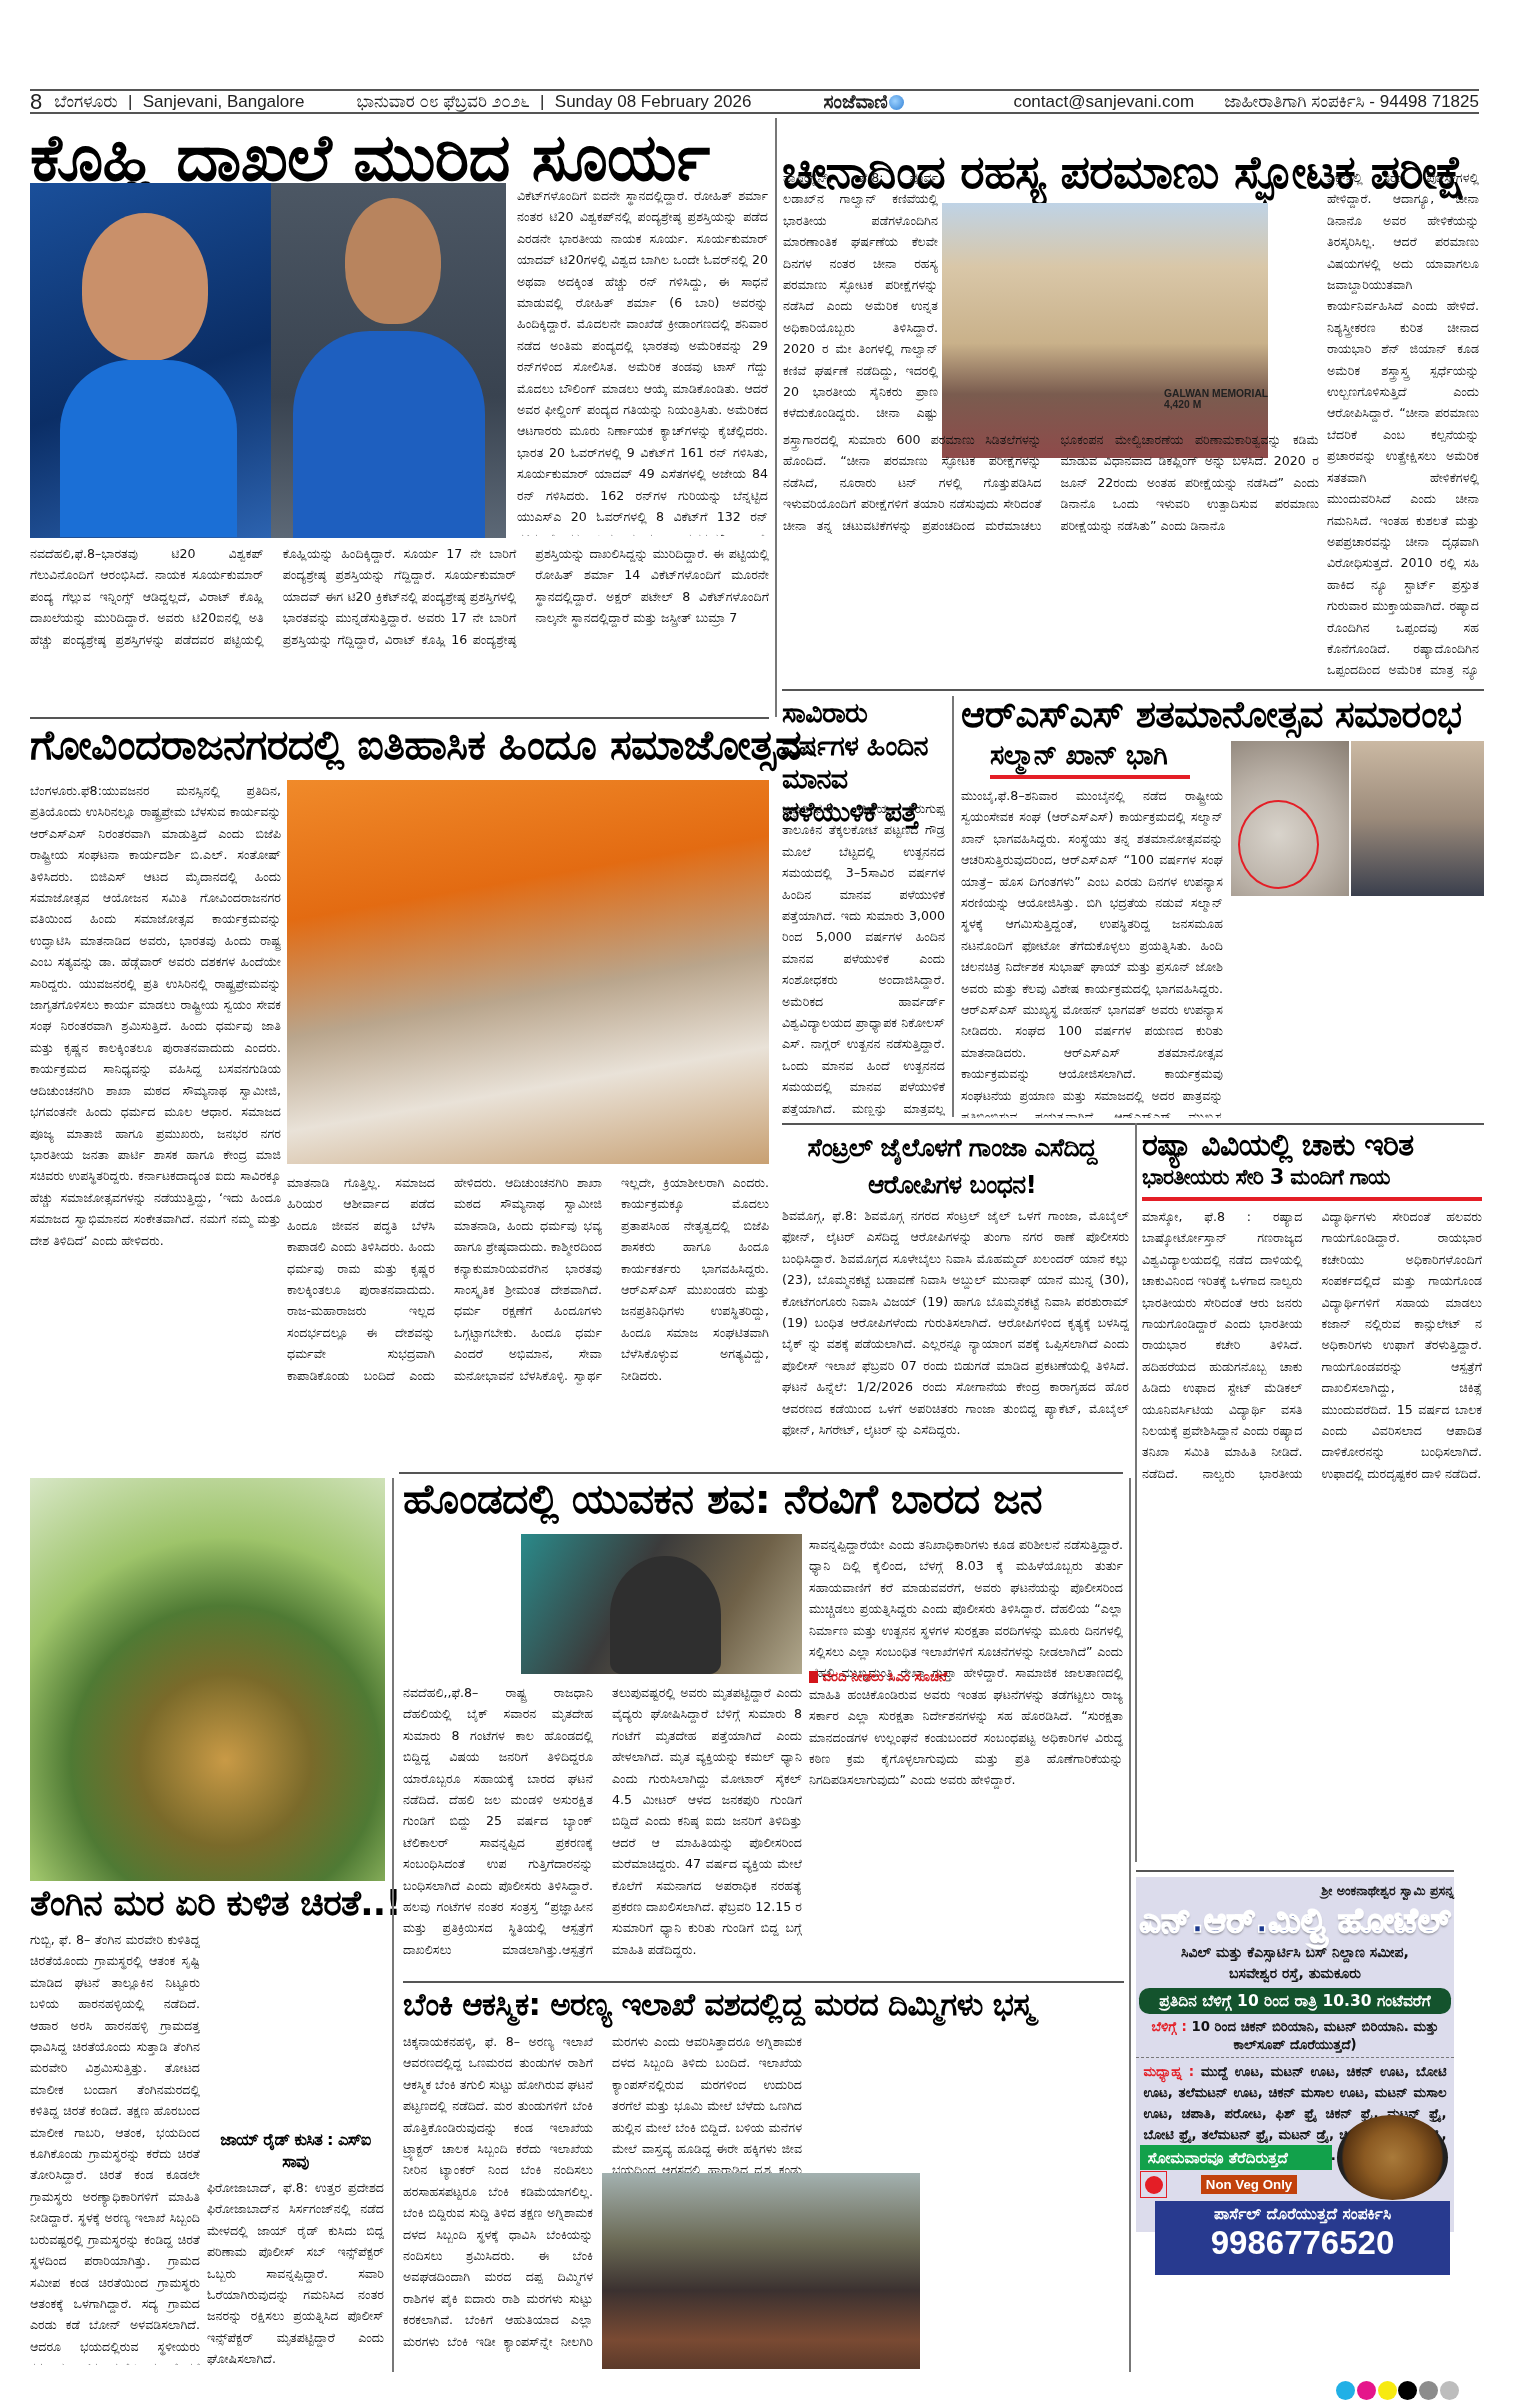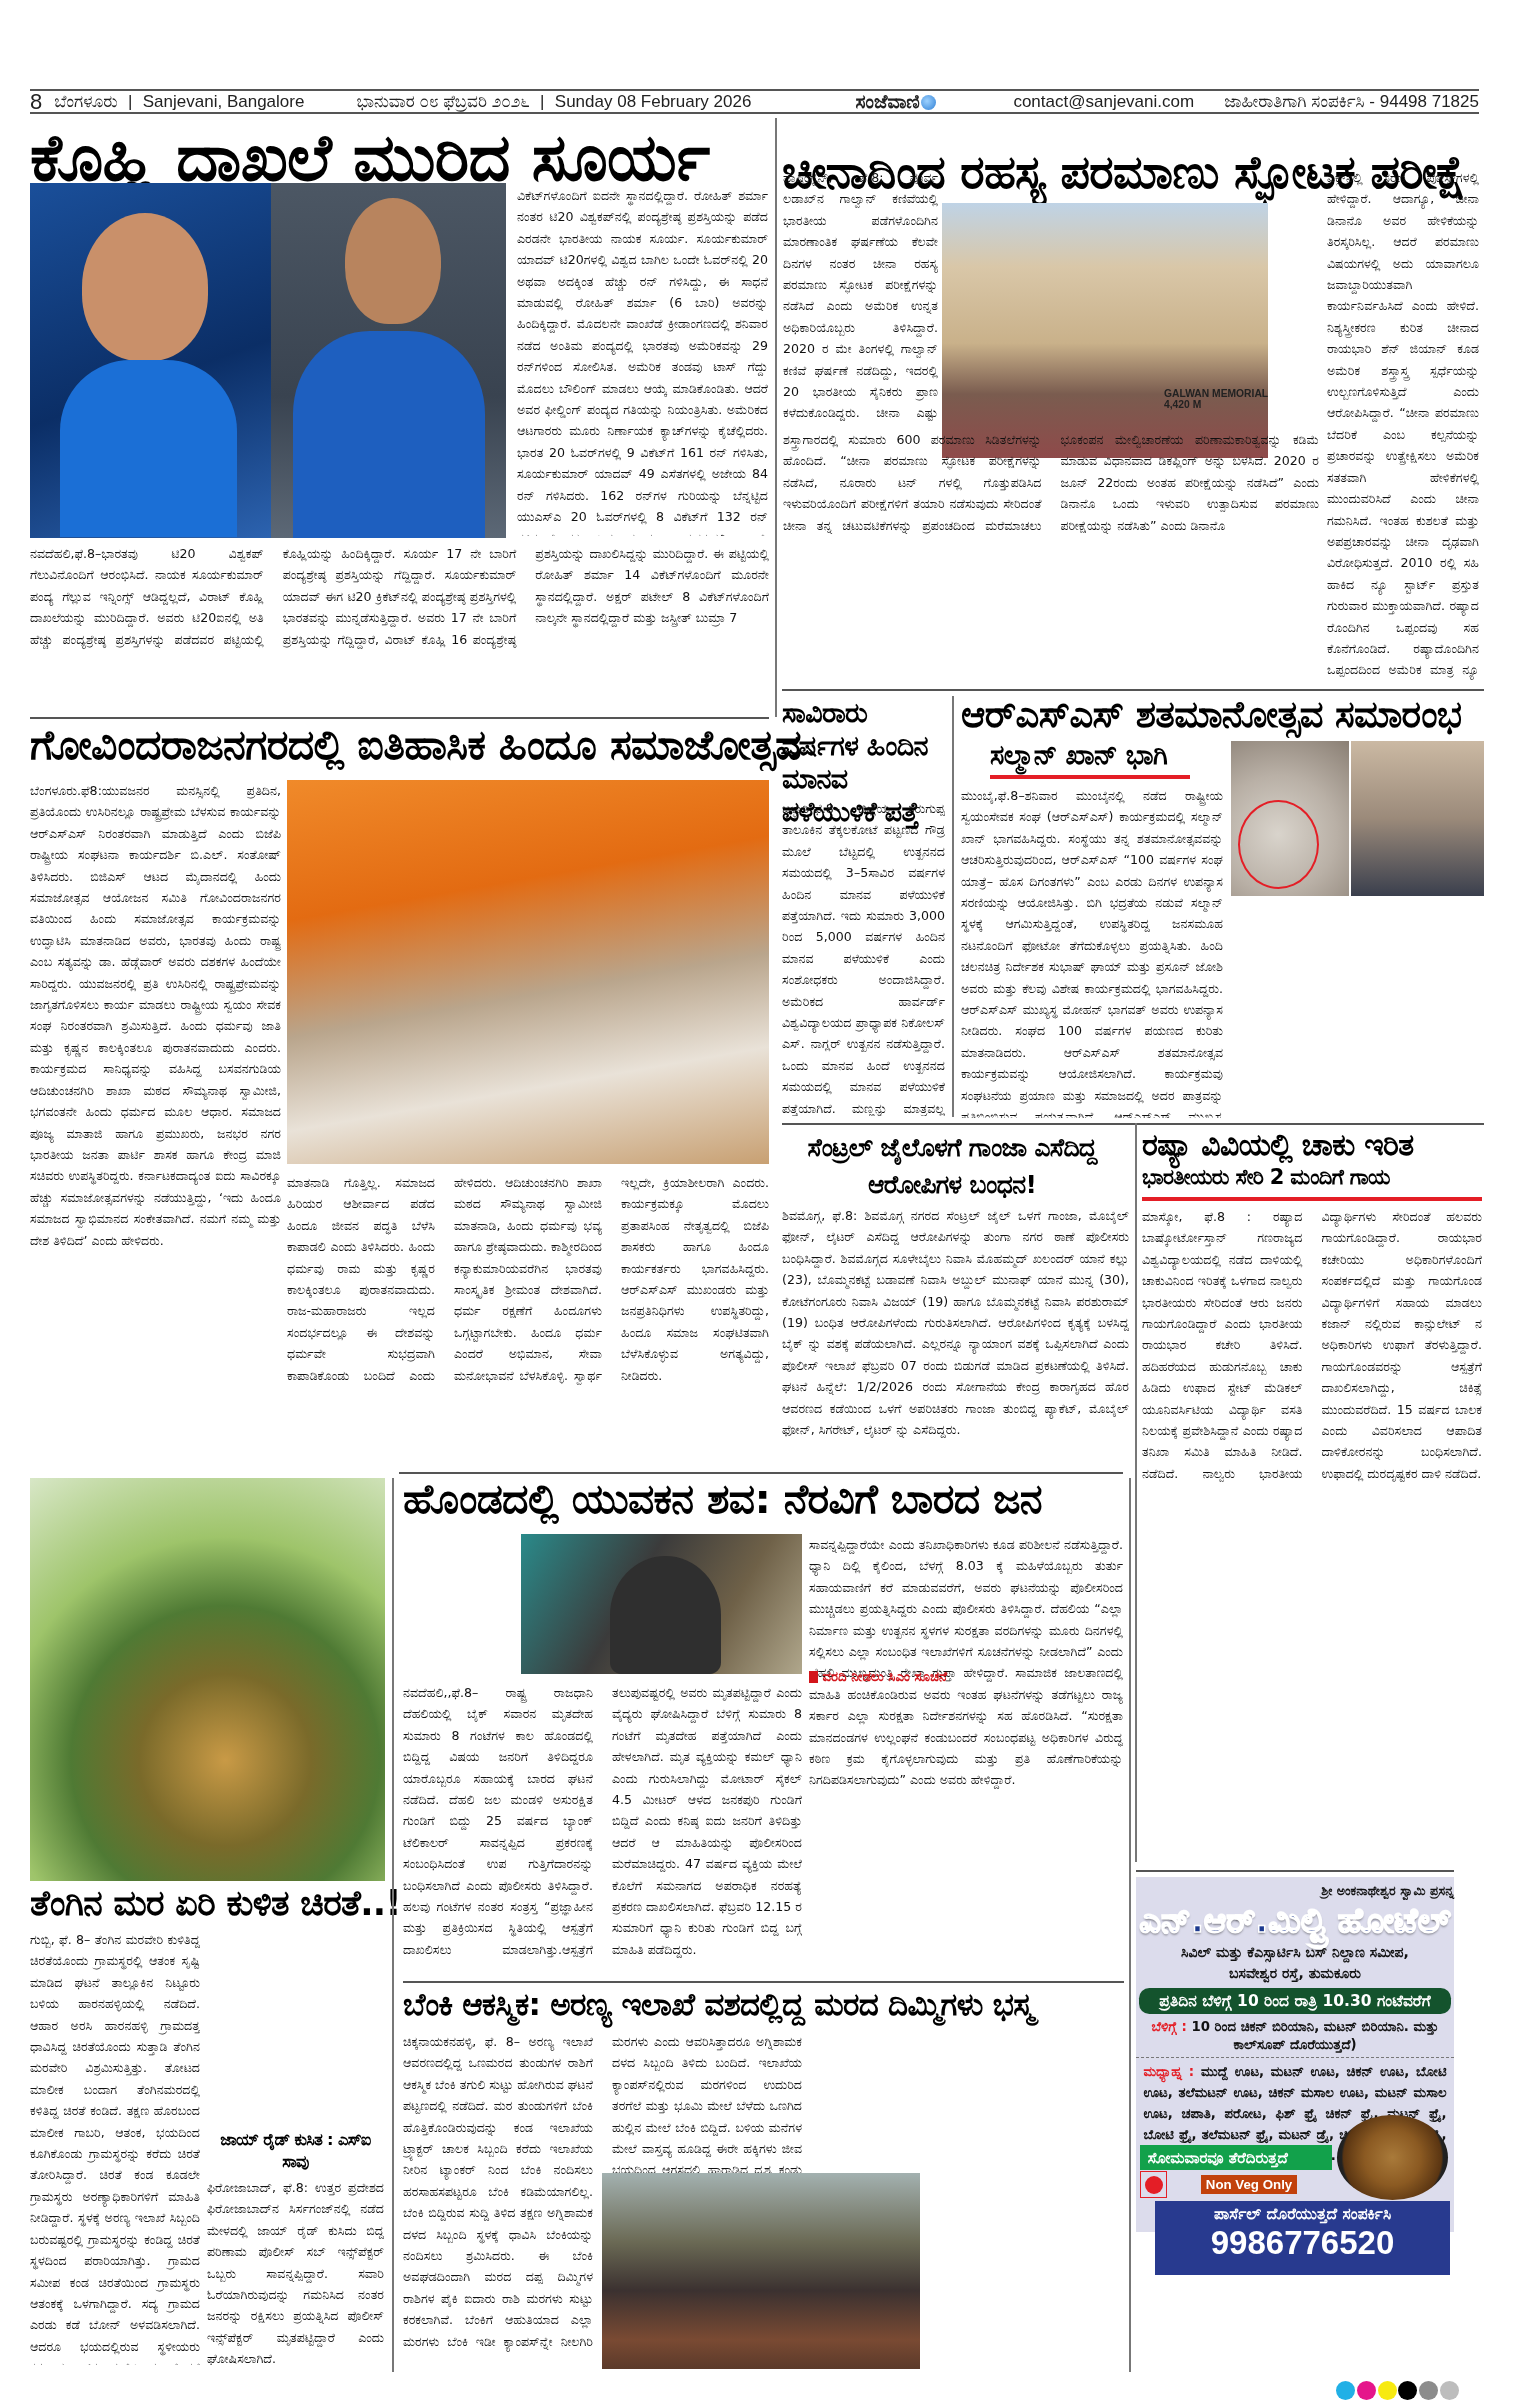--- a/index.html
+++ b/index.html
@@ -14,21 +14,21 @@
   .col3 { column-count: 3; column-gap: 19px; }
   .photo { position: absolute; overflow: hidden; }
   .caption-red { color: #d3151b; font-weight: 700; font-size: 13.3px; }
   .red-bar { position: absolute; height: 4.4px; background: #e41e26; }
 
   
   #masthead { position: absolute; left: 30px; top: 89px; width: 1449px; height: 25px; border-top: 2.2px solid #555; border-bottom: 2.2px solid #555; display: flex; align-items: center; font-family: "Liberation Sans", sans-serif; font-size: 17px; color: #222; }
   #masthead .pg { font-size: 22px; margin-right: 12px; }
   #masthead .sep { margin: 0 10.3px; }
   #masthead .date { margin-left: 52px; }
-  #masthead .logo { margin-left: 104px; font-weight: 900; font-size: 19px; }
+  #masthead .logo { margin-left: 72px; font-weight: 900; font-size: 19px; }
   #masthead .logo .globe { display: inline-block; width: 15px; height: 15px; border-radius: 50%; background: radial-gradient(circle at 40% 40%, #9cd1ff, #2f7fd4); vertical-align: middle; margin: 0 1.5px; }
   #masthead .contact { margin-left: auto; margin-right: 30px; }
 
   
   #ad { position: absolute; left: 1136px; top: 1877px; width: 318px; height: 355px; background: #dcdcec; }
   #ad .top { text-align: right; font-size: 12.6px; font-weight: 700; padding-top: 6px; }
   #ad .brand { text-align: center; font-size: 34px; font-weight: 900; color: #1d3a8f; -webkit-text-stroke: 1.5px #fff; text-shadow: 0 1.5px 2.2px rgba(0,0,0,.4); line-height: 43px; }
   #ad .addr { text-align: center; font-size: 14px; font-weight: 700; line-height: 21px; }
   #ad .hours { margin: 4.4px 3px; background: #14532d; color: #fff; font-weight: 700; font-size: 15.5px; border-radius: 10.3px; text-align: center; padding: 3.7px 0; }
   #ad .morning { font-size: 13.3px; font-weight: 700; text-align: center; line-height: 18px; padding: 0 0; border-bottom: 1.5px dashed #777; padding-bottom: 3px; }
@@ -106,21 +106,21 @@
 <div class="photo" style="left:287px; top:780px; width:482px; height:384px; background:linear-gradient(170deg,#f08a2a 0%,#e36b12 30%,#b9a58c 55%,#e9e2d8 75%,#c8a072 100%);"></div>
 <div class="abs body-text col3" style="left:287px; top:1172px; width:482px; height:244px;">ಮಾತನಾಡಿ ಗೊತ್ತಿಲ್ಲ. ಸಮಾಜದ ಹಿರಿಯರ ಆಶೀರ್ವಾದ ಪಡೆದ ಹಿಂದೂ ಜೀವನ ಪದ್ಧತಿ ಬೆಳೆಸಿ ಕಾಪಾಡಲಿ ಎಂದು ತಿಳಿಸಿದರು. ಹಿಂದು ಧರ್ಮವು ರಾಮ ಮತ್ತು ಕೃಷ್ಣರ ಕಾಲಕ್ಕಿಂತಲೂ ಪುರಾತನವಾದುದು. ರಾಜ-ಮಹಾರಾಜರು ಇಲ್ಲದ ಸಂದರ್ಭದಲ್ಲೂ ಈ ದೇಶವನ್ನು ಧರ್ಮವೇ ಸುಭದ್ರವಾಗಿ ಕಾಪಾಡಿಕೊಂಡು ಬಂದಿದೆ ಎಂದು ಹೇಳಿದರು. ಆದಿಚುಂಚನಗಿರಿ ಶಾಖಾ ಮಠದ ಸೌಮ್ಯನಾಥ ಸ್ವಾಮೀಜಿ ಮಾತನಾಡಿ, ಹಿಂದು ಧರ್ಮವು ಭವ್ಯ ಹಾಗೂ ಶ್ರೇಷ್ಠವಾದುದು. ಕಾಶ್ಮೀರದಿಂದ ಕನ್ಯಾಕುಮಾರಿಯವರೆಗಿನ ಭಾರತವು ಸಾಂಸ್ಕೃತಿಕ ಶ್ರೀಮಂತ ದೇಶವಾಗಿದೆ. ಧರ್ಮ ರಕ್ಷಣೆಗೆ ಹಿಂದೂಗಳು ಒಗ್ಗಟ್ಟಾಗಬೇಕು. ಹಿಂದೂ ಧರ್ಮ ಎಂದರೆ ಅಭಿಮಾನ, ಸೇವಾ ಮನೋಭಾವನೆ ಬೆಳಸಿಕೊಳ್ಳಿ. ಸ್ವಾರ್ಥ ಇಲ್ಲದೇ, ಕ್ರಿಯಾಶೀಲರಾಗಿ ಎಂದರು. ಕಾರ್ಯಕ್ರಮಕ್ಕೂ ಮೊದಲು ಪ್ರತಾಪಸಿಂಹ ನೇತೃತ್ವದಲ್ಲಿ ಬಿಜೆಪಿ ಶಾಸಕರು ಹಾಗೂ ಹಿಂದೂ ಕಾರ್ಯಕರ್ತರು ಭಾಗವಹಿಸಿದ್ದರು. ಆರ್‌ಎಸ್‌ಎಸ್ ಮುಖಂಡರು ಮತ್ತು ಜನಪ್ರತಿನಿಧಿಗಳು ಉಪಸ್ಥಿತರಿದ್ದು, ಹಿಂದೂ ಸಮಾಜ ಸಂಘಟಿತವಾಗಿ ಬೆಳೆಸಿಕೊಳ್ಳುವ ಅಗತ್ಯವಿದ್ದು, ನೀಡಿದರು.</div>
 
 <div class="rule" style="left:782px; top:1123px; width:702px; height:1.5px;"></div>
 
 <div class="abs hl" style="left:782px; top:1129px; width:340px; font-size:25px; line-height:37px; text-align:center;">ಸೆಂಟ್ರಲ್ ಜೈಲೊಳಗೆ ಗಾಂಜಾ ಎಸೆದಿದ್ದ ಆರೋಪಿಗಳ ಬಂಧನ!</div>
 <div class="abs body-text" style="left:782px; top:1205px; width:347px; height:266px;">ಶಿವಮೊಗ್ಗ, ಫೆ.8: ಶಿವಮೊಗ್ಗ ನಗರದ ಸೆಂಟ್ರಲ್ ಜೈಲ್ ಒಳಗೆ ಗಾಂಜಾ, ಮೊಬೈಲ್ ಫೋನ್, ಲೈಟರ್ ಎಸೆದಿದ್ದ ಆರೋಪಿಗಳನ್ನು ತುಂಗಾ ನಗರ ಠಾಣೆ ಪೊಲೀಸರು ಬಂಧಿಸಿದ್ದಾರೆ. ಶಿವಮೊಗ್ಗದ ಸೂಳೇಬೈಲು ನಿವಾಸಿ ಮೊಹಮ್ಮದ್ ಖಲಂದರ್ ಯಾನೆ ಕಲ್ಲು (23), ಬೊಮ್ಮನಕಟ್ಟೆ ಬಡಾವಣೆ ನಿವಾಸಿ ಅಬ್ದುಲ್ ಮುನಾಫ್ ಯಾನೆ ಮುನ್ನ (30), ಕೋಟೆಗಂಗೂರು ನಿವಾಸಿ ವಿಜಯ್ (19) ಹಾಗೂ ಬೊಮ್ಮನಕಟ್ಟೆ ನಿವಾಸಿ ಪರಶುರಾಮ್ (19) ಬಂಧಿತ ಆರೋಪಿಗಳೆಂದು ಗುರುತಿಸಲಾಗಿದೆ. ಆರೋಪಿಗಳಿಂದ ಕೃತ್ಯಕ್ಕೆ ಬಳಸಿದ್ದ ಬೈಕ್ ನ್ನು ವಶಕ್ಕೆ ಪಡೆಯಲಾಗಿದೆ. ಎಲ್ಲರನ್ನೂ ನ್ಯಾಯಾಂಗ ವಶಕ್ಕೆ ಒಪ್ಪಿಸಲಾಗಿದೆ ಎಂದು ಪೊಲೀಸ್ ಇಲಾಖೆ ಫೆಬ್ರವರಿ 07 ರಂದು ಬಿಡುಗಡೆ ಮಾಡಿದ ಪ್ರಕಟಣೆಯಲ್ಲಿ ತಿಳಿಸಿದೆ. ಘಟನೆ ಹಿನ್ನೆಲೆ: 1/2/2026 ರಂದು ಸೋಗಾನೆಯ ಕೇಂದ್ರ ಕಾರಾಗೃಹದ ಹೊರ ಆವರಣದ ಕಡೆಯಿಂದ ಒಳಗೆ ಅಪರಿಚಿತರು ಗಾಂಜಾ ತುಂಬಿದ್ದ ಪ್ಯಾಕೆಟ್, ಮೊಬೈಲ್ ಫೋನ್, ಸಿಗರೇಟ್, ಲೈಟರ್ ನ್ನು ಎಸೆದಿದ್ದರು.</div>
 <div class="vrule" style="left:1135px; top:1123px; height:739px;"></div>
 
 <div class="abs hl" style="left:1142px; top:1129px; width:340px; font-size:30px; white-space:nowrap;">ರಷ್ಯಾ ವಿವಿಯಲ್ಲಿ ಚಾಕು ಇರಿತ</div>
-<div class="abs hl" style="left:1142px; top:1166px; width:340px; font-size:21px; white-space:nowrap;">ಭಾರತೀಯರು ಸೇರಿ 2 ಮಂದಿಗೆ ಗಾಯ</div>
+<div class="abs hl" style="left:1142px; top:1166px; width:340px; font-size:21px; white-space:nowrap;">ಭಾರತೀಯರು ಸೇರಿ 3 ಮಂದಿಗೆ ಗಾಯ</div>
 <div class="red-bar" style="left:1142px; top:1197px; width:340px;"></div>
 <div class="abs body-text col2" style="left:1142px; top:1206px; width:340px; height:650px;">ಮಾಸ್ಕೋ, ಫೆ.8 : ರಷ್ಯಾದ ಬಾಷ್ಕೋರ್ಟೋಸ್ತಾನ್ ಗಣರಾಜ್ಯದ ವಿಶ್ವವಿದ್ಯಾಲಯದಲ್ಲಿ ನಡೆದ ದಾಳಿಯಲ್ಲಿ ಚಾಕುವಿನಿಂದ ಇರಿತಕ್ಕೆ ಒಳಗಾದ ನಾಲ್ವರು ಭಾರತೀಯರು ಸೇರಿದಂತೆ ಆರು ಜನರು ಗಾಯಗೊಂಡಿದ್ದಾರೆ ಎಂದು ಭಾರತೀಯ ರಾಯಭಾರ ಕಚೇರಿ ತಿಳಿಸಿದೆ. ಹದಿಹರೆಯದ ಹುಡುಗನೊಬ್ಬ ಚಾಕು ಹಿಡಿದು ಉಫಾದ ಸ್ಟೇಟ್ ಮೆಡಿಕಲ್ ಯೂನಿವರ್ಸಿಟಿಯ ವಿದ್ಯಾರ್ಥಿ ವಸತಿ ನಿಲಯಕ್ಕೆ ಪ್ರವೇಶಿಸಿದ್ದಾನೆ ಎಂದು ರಷ್ಯಾದ ತನಿಖಾ ಸಮಿತಿ ಮಾಹಿತಿ ನೀಡಿದೆ. ನಡೆದಿದೆ. ನಾಲ್ವರು ಭಾರತೀಯ ವಿದ್ಯಾರ್ಥಿಗಳು ಸೇರಿದಂತೆ ಹಲವರು ಗಾಯಗೊಂಡಿದ್ದಾರೆ. ರಾಯಭಾರ ಕಚೇರಿಯು ಅಧಿಕಾರಿಗಳೊಂದಿಗೆ ಸಂಪರ್ಕದಲ್ಲಿದೆ ಮತ್ತು ಗಾಯಗೊಂಡ ವಿದ್ಯಾರ್ಥಿಗಳಿಗೆ ಸಹಾಯ ಮಾಡಲು ಕಜಾನ್ ನಲ್ಲಿರುವ ಕಾನ್ಸುಲೇಟ್ ನ ಅಧಿಕಾರಿಗಳು ಉಫಾಗೆ ತೆರಳುತ್ತಿದ್ದಾರೆ. ಗಾಯಗೊಂಡವರನ್ನು ಆಸ್ಪತ್ರೆಗೆ ದಾಖಲಿಸಲಾಗಿದ್ದು, ಚಿಕಿತ್ಸೆ ಮುಂದುವರೆದಿದೆ. 15 ವರ್ಷದ ಬಾಲಕ ಎಂದು ವಿವರಿಸಲಾದ ಆಪಾದಿತ ದಾಳಿಕೋರನನ್ನು ಬಂಧಿಸಲಾಗಿದೆ. ಉಫಾದಲ್ಲಿ ದುರದೃಷ್ಟಕರ ದಾಳಿ ನಡೆದಿದೆ.</div>
 
 <div class="rule" style="left:399px; top:1472px; width:724px; height:1.5px;"></div>
 
 <div class="photo" style="left:30px; top:1478px; width:355px; height:403px; background:radial-gradient(circle at 55% 70%, #c99a46 0, #7a6a2a 25%, #4f7a34 45%, #9ec46a 65%, #d8e7c7 100%);"></div>
 <div class="abs hl" style="left:30px; top:1885px; width:355px; font-size:35px; white-space:nowrap;">ತೆಂಗಿನ ಮರ ಏರಿ ಕುಳಿತ ಚಿರತೆ..!</div>
 <div class="abs body-text" style="left:30px; top:1929px; width:170px; height:436px;">ಗುಬ್ಬಿ, ಫೆ. 8– ತೆಂಗಿನ ಮರವೇರಿ ಕುಳಿತಿದ್ದ ಚಿರತೆಯೊಂದು ಗ್ರಾಮಸ್ಥರಲ್ಲಿ ಆತಂಕ ಸೃಷ್ಟಿ ಮಾಡಿದ ಘಟನೆ ತಾಲ್ಲೂಕಿನ ನಿಟ್ಟೂರು ಬಳಿಯ ಹಾರನಹಳ್ಳಿಯಲ್ಲಿ ನಡೆದಿದೆ. ಆಹಾರ ಅರಸಿ ಹಾರನಹಳ್ಳಿ ಗ್ರಾಮದತ್ತ ಧಾವಿಸಿದ್ದ ಚಿರತೆಯೊಂದು ಸುತ್ತಾಡಿ ತೆಂಗಿನ ಮರವೇರಿ ವಿಶ್ರಮಿಸುತ್ತಿತ್ತು. ತೋಟದ ಮಾಲೀಕ ಬಂದಾಗ ತೆಂಗಿನಮರದಲ್ಲಿ ಕಳಿತಿದ್ದ ಚಿರತೆ ಕಂಡಿದೆ. ತಕ್ಷಣ ಹೊರಬಂದ ಮಾಲೀಕ ಗಾಬರಿ, ಆತಂಕ, ಭಯದಿಂದ ಕೂಗಿಕೊಂಡು ಗ್ರಾಮಸ್ಥರನ್ನು ಕರೆದು ಚಿರತೆ ತೋರಿಸಿದ್ದಾರೆ. ಚಿರತೆ ಕಂಡ ಕೂಡಲೇ ಗ್ರಾಮಸ್ಥರು ಅರಣ್ಯಾಧಿಕಾರಿಗಳಿಗೆ ಮಾಹಿತಿ ನೀಡಿದ್ದಾರೆ. ಸ್ಥಳಕ್ಕೆ ಅರಣ್ಯ ಇಲಾಖೆ ಸಿಬ್ಬಂದಿ ಬರುವಷ್ಟರಲ್ಲಿ ಗ್ರಾಮಸ್ಥರನ್ನು ಕಂಡಿದ್ದ ಚಿರತೆ ಸ್ಥಳದಿಂದ ಪರಾರಿಯಾಗಿತ್ತು. ಗ್ರಾಮದ ಸಮೀಪ ಕಂಡ ಚಿರತೆಯಿಂದ ಗ್ರಾಮಸ್ಥರು ಆತಂಕಕ್ಕೆ ಒಳಗಾಗಿದ್ದಾರೆ. ಸದ್ಯ ಗ್ರಾಮದ ಎರಡು ಕಡೆ ಬೋನ್ ಅಳವಡಿಸಲಾಗಿದೆ. ಆದರೂ ಭಯದಲ್ಲಿರುವ ಸ್ಥಳೀಯರು ಕತ್ತಲಾದ ಬಳಿಕ ಮನೆಯಿಂದ ಹೊರಗೆ ಬರಲು ಹಿಂದೇಟು ಹಾಕುವಂತಾಗಿದೆ. ತೋಟದ ಕೆಲಸ, ಕೃಷಿ ಚಟುವಟಿಕೆಗೆ ಹೋಗುವುದು ಹೇಗೆ ಎಂಬ ಭಯ, ಆತಂಕ ಗ್ರಾಮಸ್ಥರನ್ನು ಕಾಡುತಿದೆ.</div>
 <div class="abs hl" style="left:207px; top:2129px; width:177px; font-size:16.3px; text-align:center; line-height:22px;">ಜಾಯ್ ರೈಡ್ ಕುಸಿತ : ಎಸ್‌ಐ ಸಾವು</div>
 <div class="abs body-text" style="left:207px; top:2177px; width:177px; height:188px;">ಫಿರೋಜಾಬಾದ್, ಫೆ.8: ಉತ್ತರ ಪ್ರದೇಶದ ಫಿರೋಜಾಬಾದ್‌ನ ಸಿರ್ಸಗಂಜ್‌ನಲ್ಲಿ ನಡೆದ ಮೇಳದಲ್ಲಿ ಜಾಯ್ ರೈಡ್ ಕುಸಿದು ಬಿದ್ದ ಪರಿಣಾಮ ಪೊಲೀಸ್ ಸಬ್ ಇನ್ಸ್‌ಪೆಕ್ಟರ್ ಒಬ್ಬರು ಸಾವನ್ನಪ್ಪಿದ್ದಾರೆ. ಸವಾರಿ ಓರೆಯಾಗಿರುವುದನ್ನು ಗಮನಿಸಿದ ನಂತರ ಜನರನ್ನು ರಕ್ಷಿಸಲು ಪ್ರಯತ್ನಿಸಿದ ಪೊಲೀಸ್ ಇನ್ಸ್‌ಪೆಕ್ಟರ್ ಮೃತಪಟ್ಟಿದ್ದಾರೆ ಎಂದು ಘೋಷಿಸಲಾಗಿದೆ.</div>

